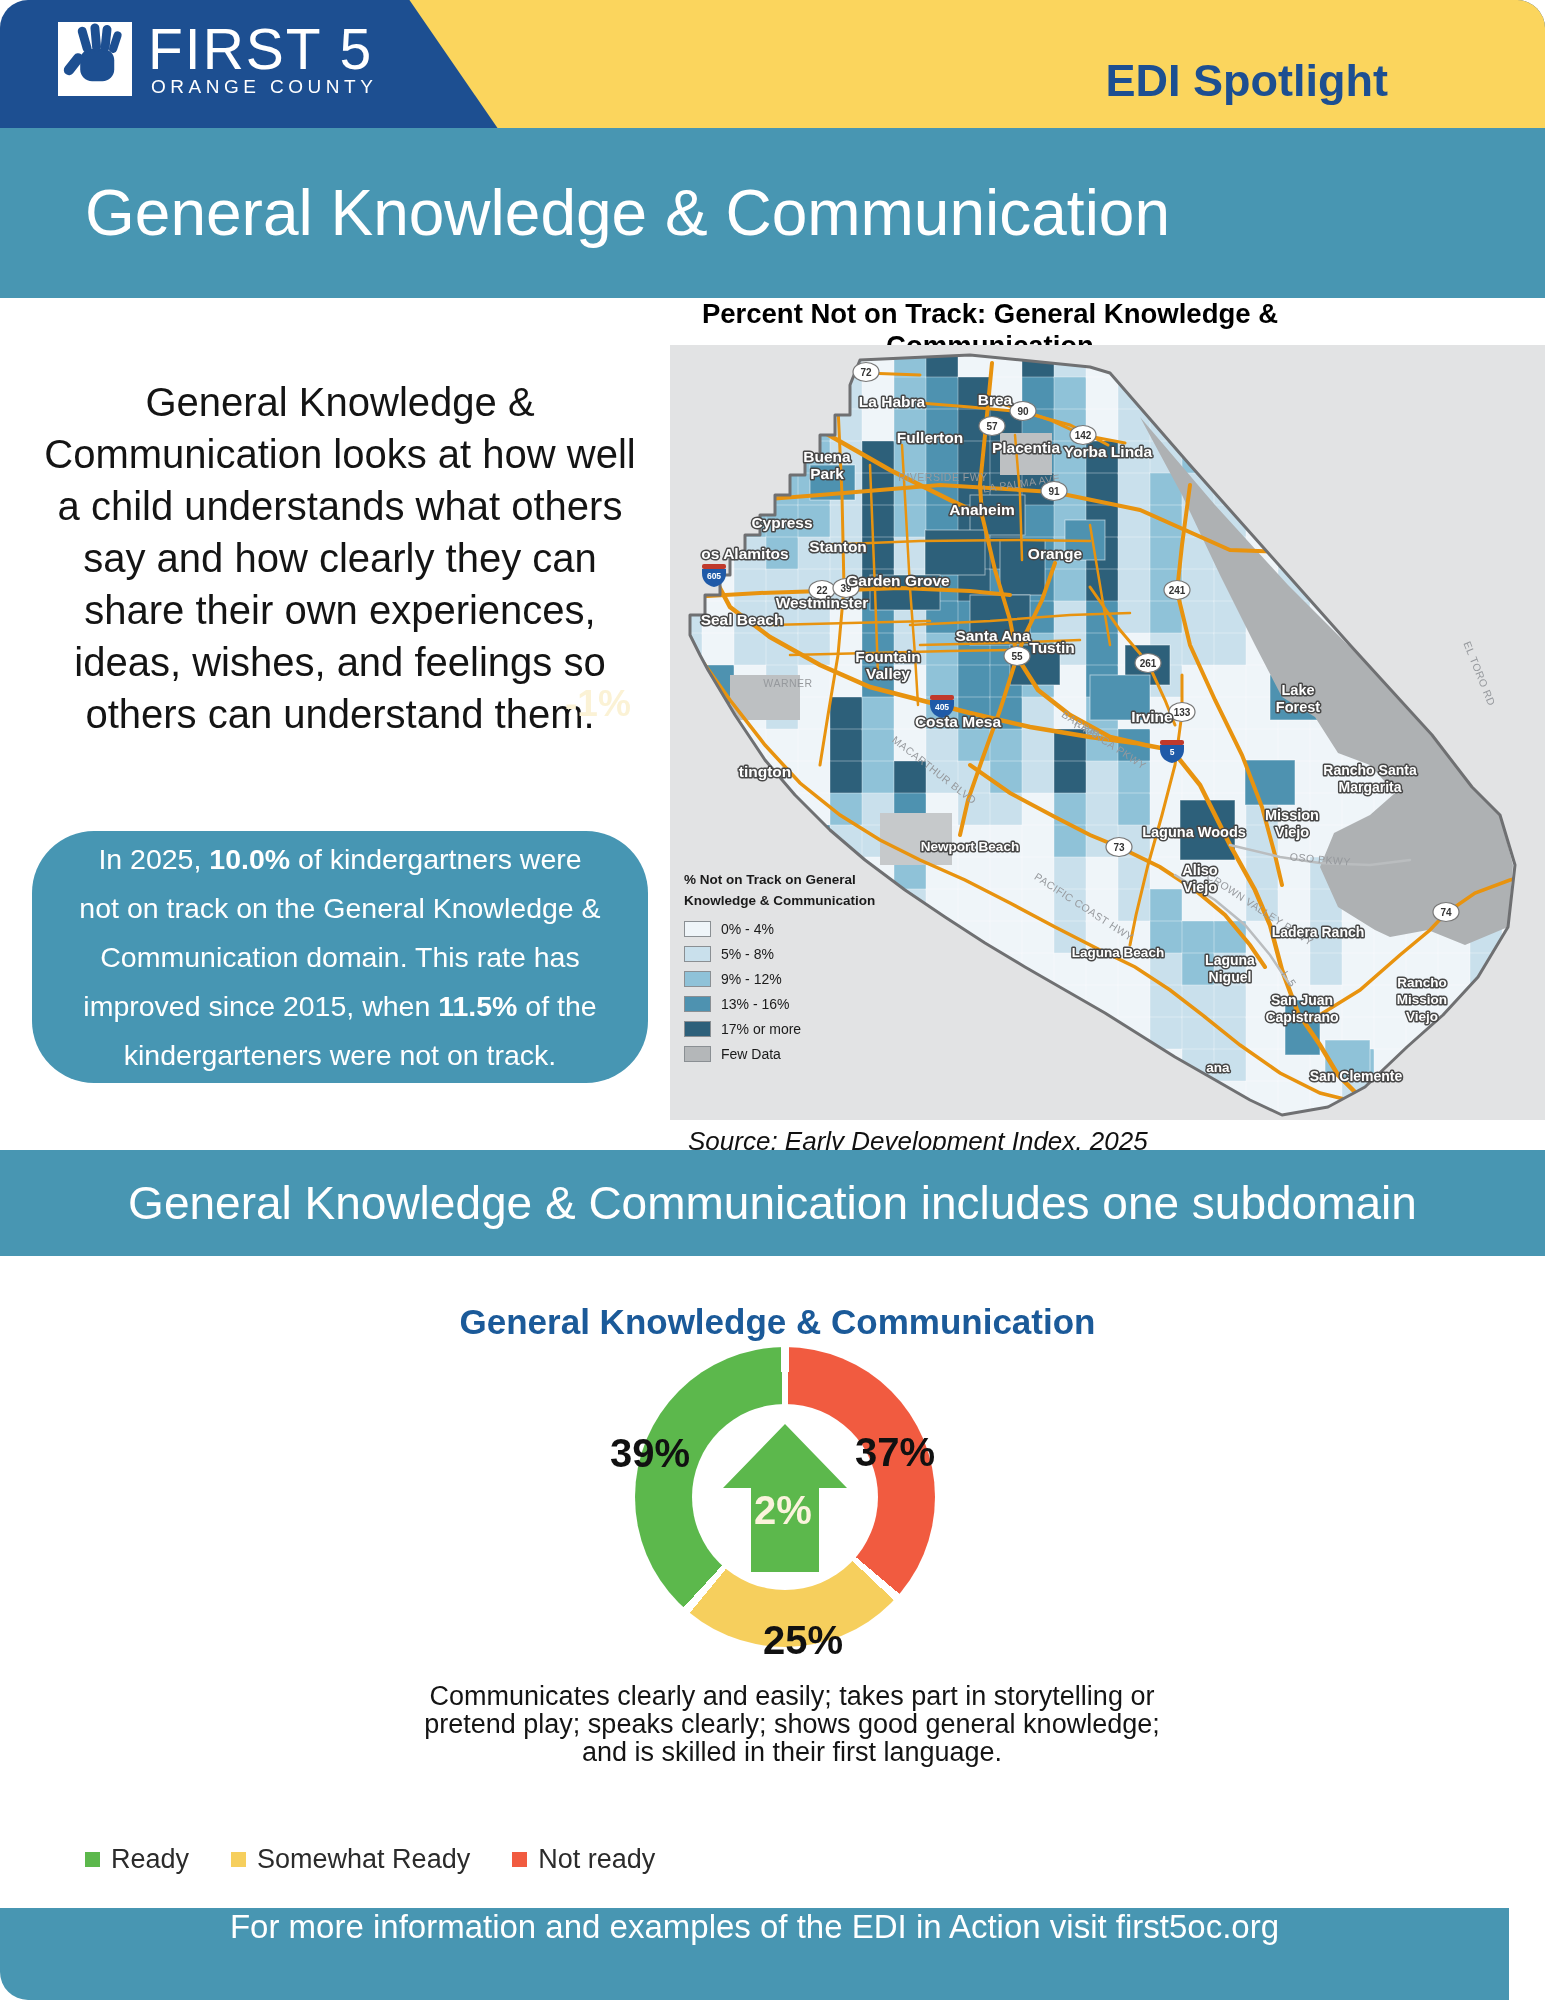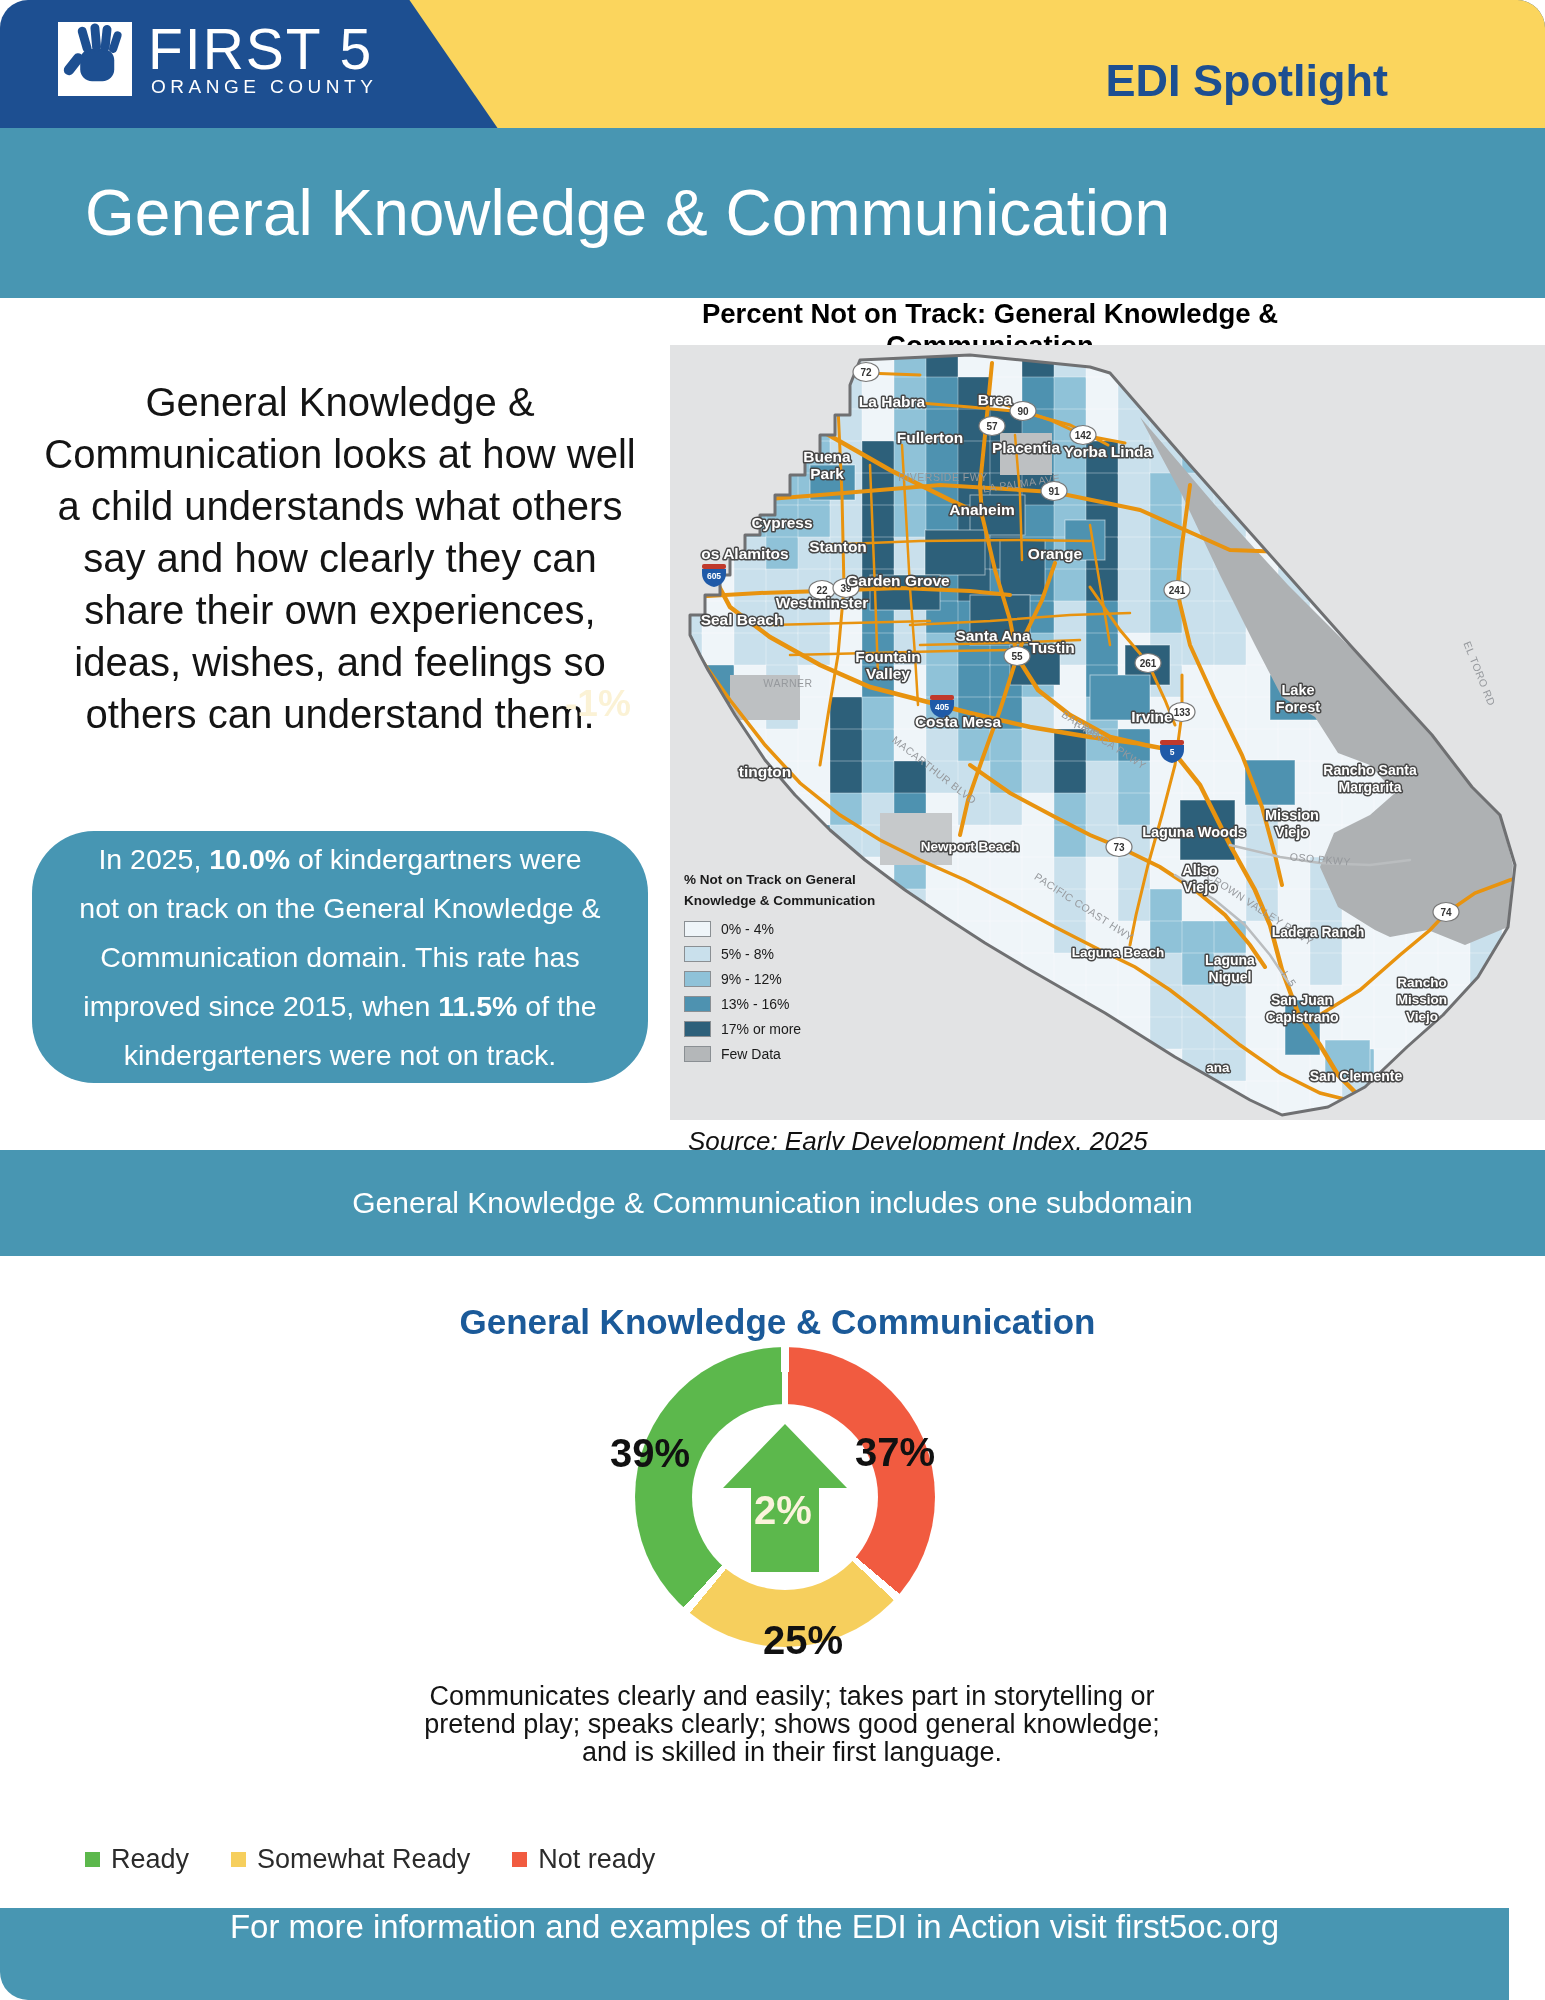--- a/index.html
+++ b/index.html
@@ -33,21 +33,21 @@
   .map-canvas svg{display:block;}
   .map-legend{position:absolute;left:14px;top:525px;width:270px;}
   .map-legend .lg-title{font-size:13.5px;font-weight:bold;color:#1a1a1a;line-height:1.55;}
   .lg-row{display:flex;align-items:center;margin-top:9px;}
   .lg-swatch{width:25px;height:14px;border:1px solid #8a8f93;margin-right:10px;flex:0 0 auto;}
   .lg-label{font-size:14px;color:#1a1a1a;}
   .map-source{position:absolute;left:18px;top:828px;font-size:26px;font-style:italic;color:#111;}
   
   .sub-banner{position:absolute;left:0;top:1150px;width:1545px;height:106px;background:#4896B2;
         display:flex;align-items:center;justify-content:center;}
-  .sub-banner h2{margin:0;color:#fff;font-weight:400;font-size:30px;}
+  .sub-banner h2{margin:0;color:#fff;font-weight:400;font-size:46px;}
   
   .chart-section{position:absolute;left:0;top:1256px;width:1545px;height:652px;background:#fff;}
   .chart-title{position:absolute;left:0;top:46px;width:1575px;margin:0;text-align:center;
         transform:translateX(-10px);color:#1B5A99;font-size:35px;font-weight:bold;}
   .donut{position:absolute;left:635px;top:91px;width:300px;height:300px;border-radius:50%;}
   .donut-hole{position:absolute;left:692px;top:148px;width:186px;height:186px;border-radius:50%;background:#fff;}
   .slice-label{position:absolute;transform:translate(-50%,-50%);font-size:40px;font-weight:bold;color:#111;}
   .arrow-svg{position:absolute;left:720px;top:168px;}
   .chart-desc{position:absolute;left:422px;top:426px;width:740px;margin:0;text-align:center;
         font-size:27px;line-height:28px;color:#141414;}

